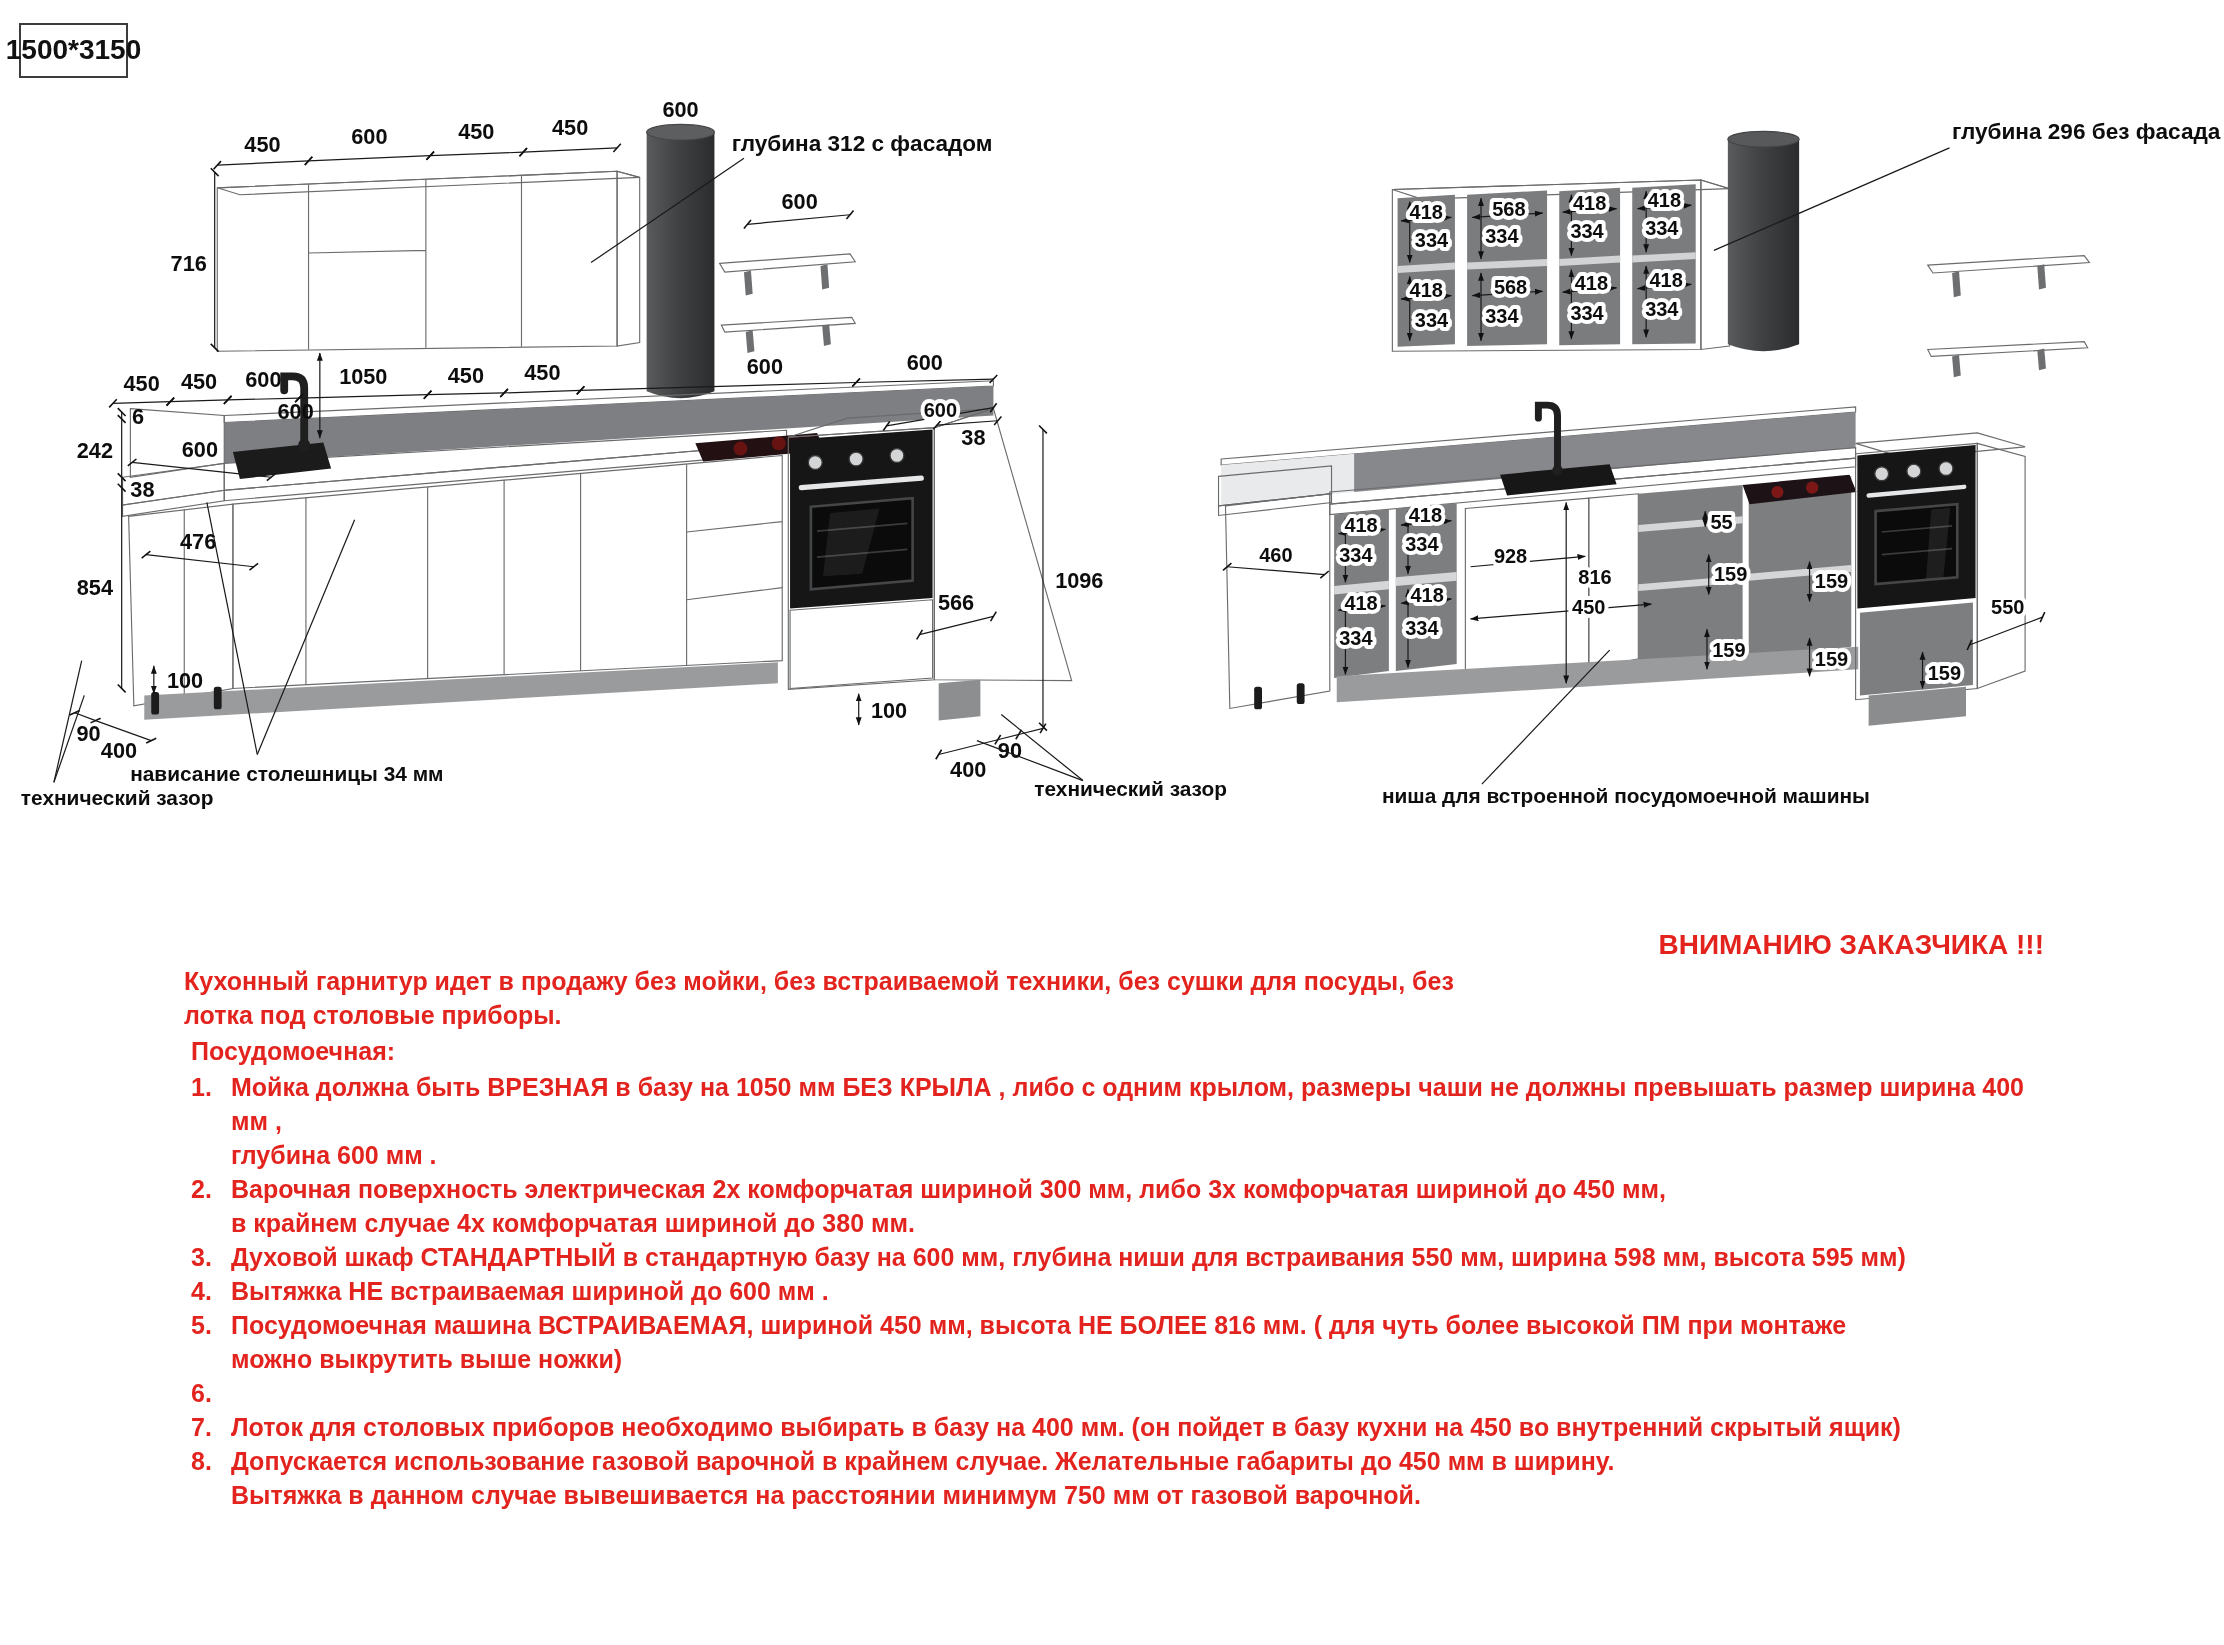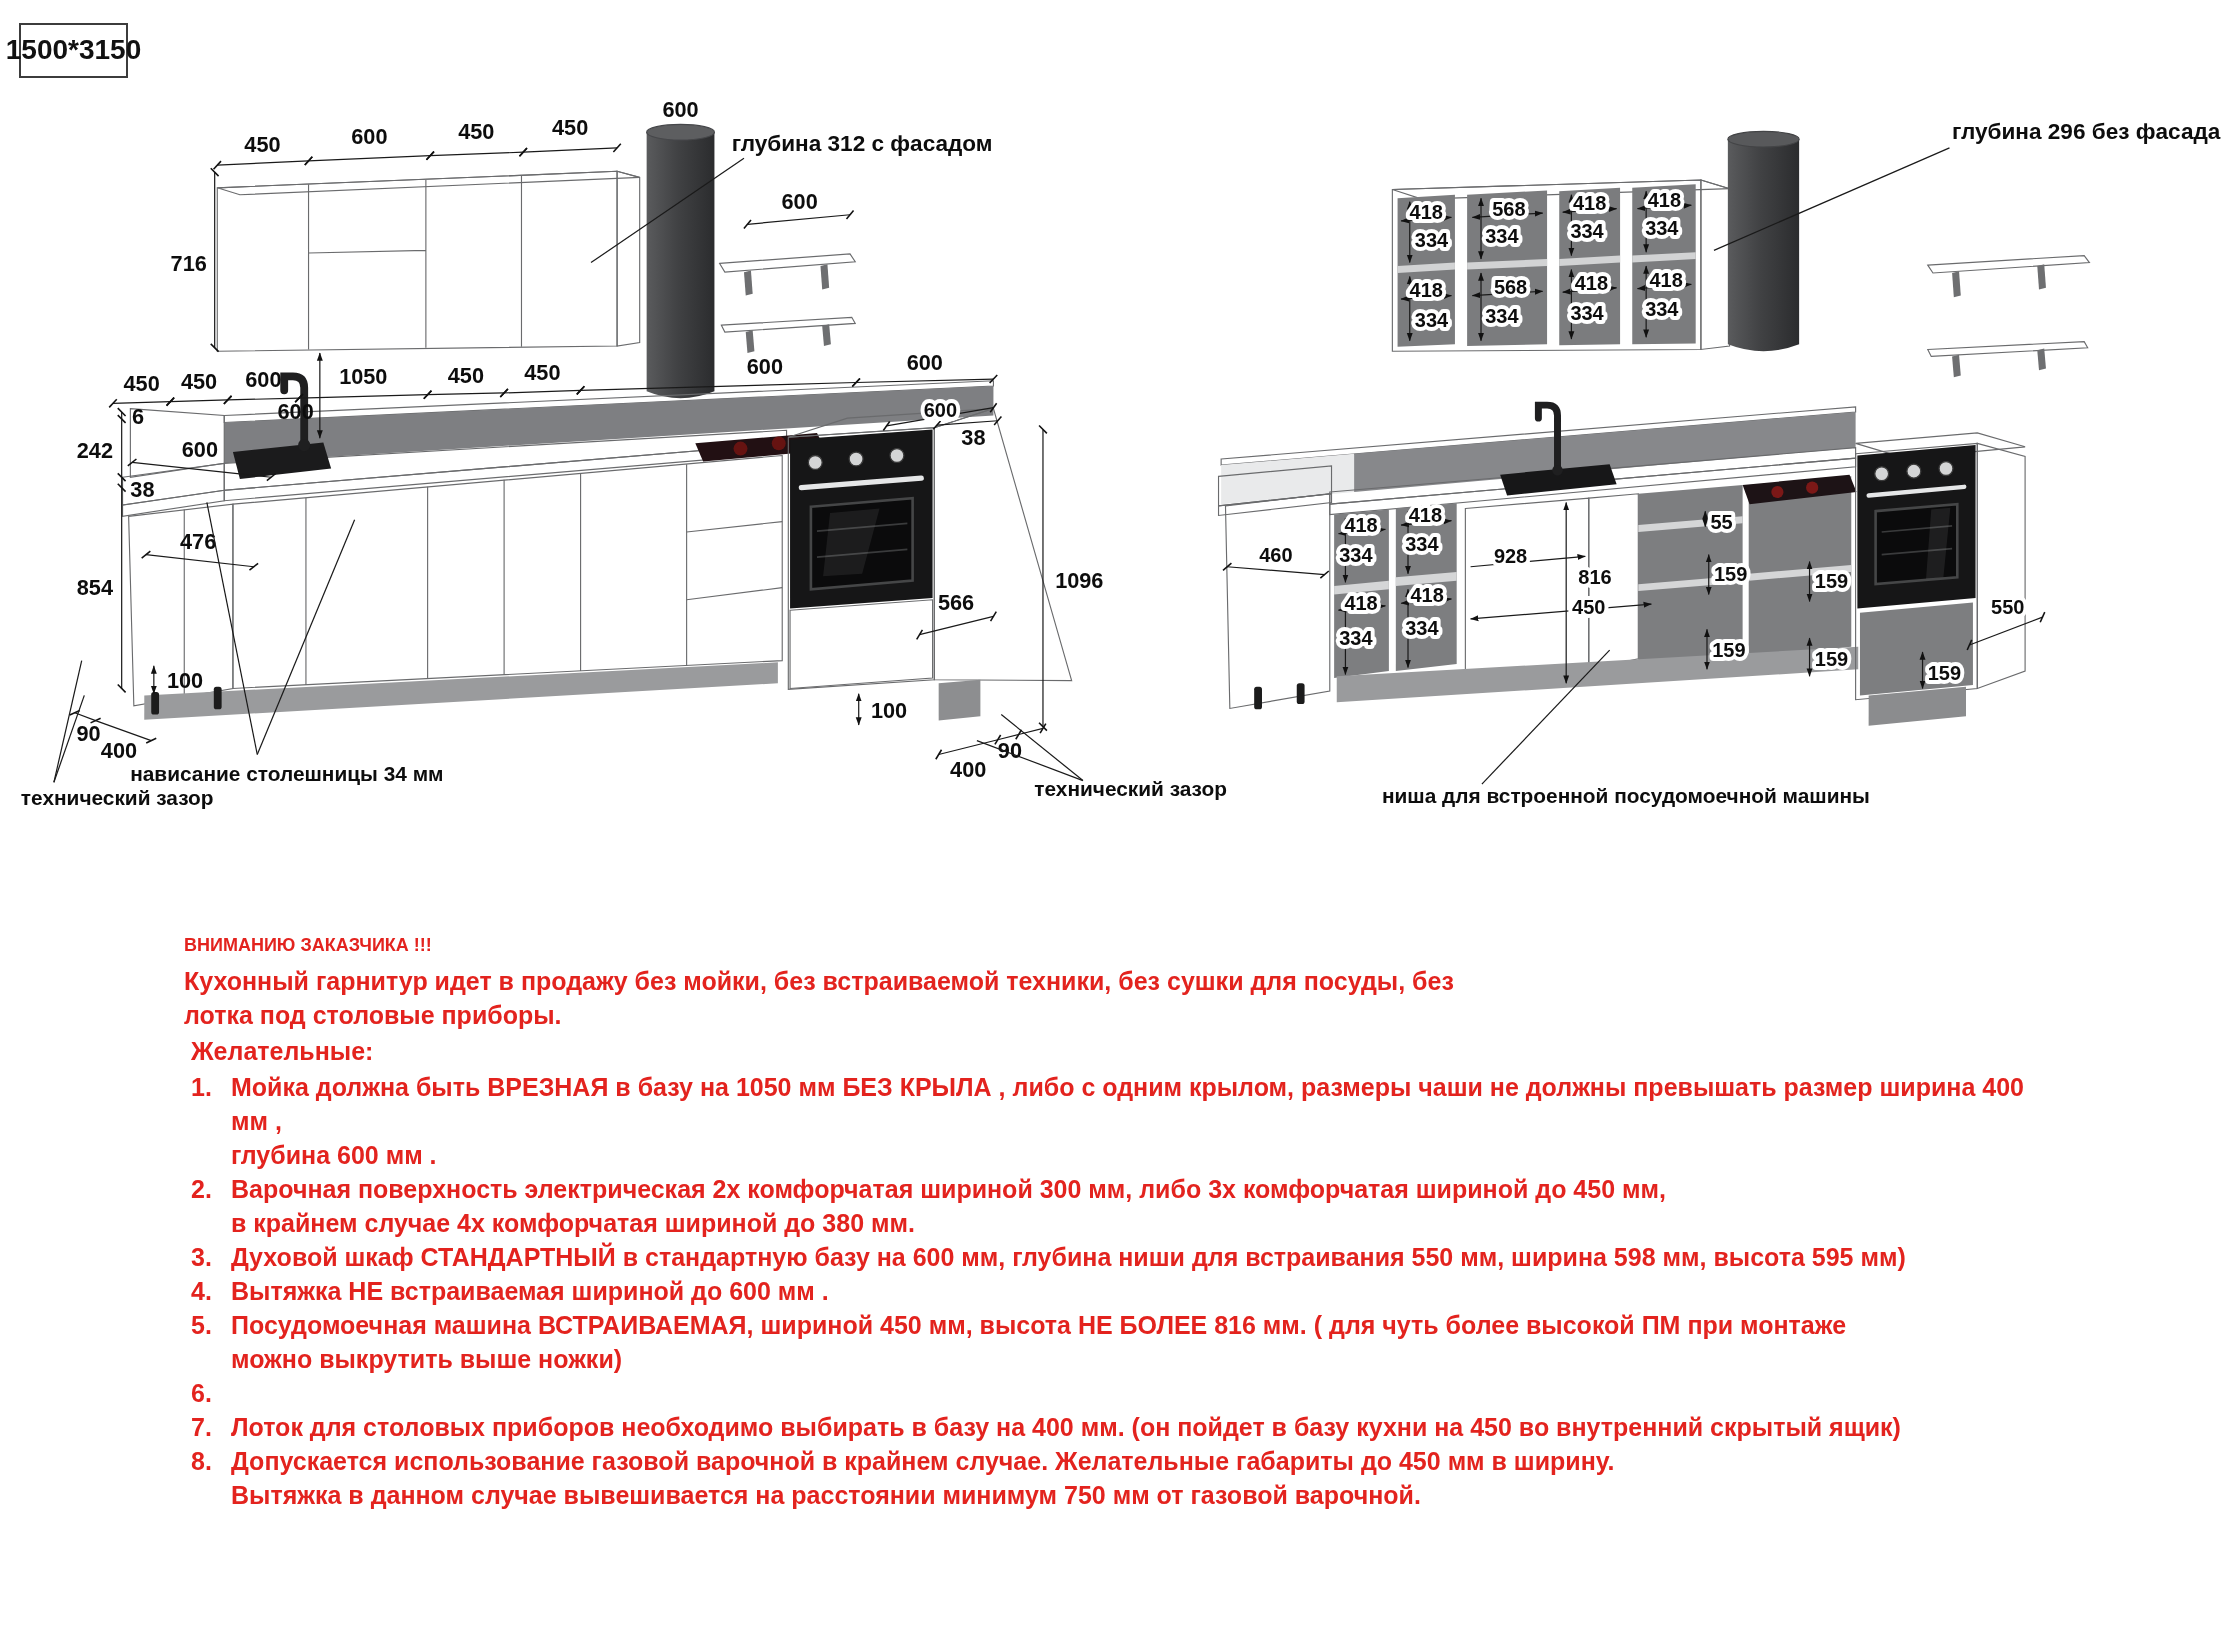--- a/index.html
+++ b/index.html
@@ -12,21 +12,21 @@
   .dim{font-size:25px;font-weight:bold;fill:#0d0d0d;}
   .chip{font-size:23px;font-weight:bold;fill:#0d0d0d;paint-order:stroke;stroke:#fff;stroke-width:9px;stroke-linejoin:round;}
   .lbl{font-size:26px;font-weight:bold;fill:#0d0d0d;}
   .lbl2{font-size:24px;font-weight:bold;fill:#0d0d0d;}
   .dl{stroke:#1a1a1a;stroke-width:1.4;fill:none;}
   .edge{stroke:#6a6b6d;stroke-width:1.3;fill:none;}
   
   #notes{position:absolute;left:184px;top:926px;width:1860px;color:#e3231e;font-weight:bold;font-size:25px;}
   #notes .row{display:flex;line-height:34px;}
   #notes .num{width:40px;flex:none;padding-left:7px;}
-  #notes .hdr{font-size:18px;line-height:38px;}
+  #notes .hdr{margin-left:50px;font-size:28px;line-height:38px;text-align:right;}
   #notes .intro{line-height:34px;}
   #notes .rect{margin-left:7px;line-height:38px;}
 </style>
 </head>
 <body>
 
 <div id="page">
 
   <div id="size-box">
     <span>1500*3150</span>
@@ -384,21 +384,21 @@
 
       <line x1="1705" y1="902" x2="1852" y2="748" class="dl"></line>
       <text class="lbl2" x="1590" y="924">ниша для встроенной посудомоечной машины</text>
     </g>
   </svg>
 
   <div id="notes">
     <div class="hdr">ВНИМАНИЮ ЗАКАЗЧИКА !!!</div>
     <div class="intro">Кухонный гарнитур идет в продажу без мойки, без встраиваемой техники, без сушки для посуды, без</div>
     <div class="intro">лотка под столовые приборы.</div>
-    <div class="rect">Желательные:</div>
+    <div class="rect">Посудомоечная:</div>
 
     <div class="row">
       <span class="num">1.</span>
       <span>Мойка должна быть ВРЕЗНАЯ в базу на 1050 мм БЕЗ КРЫЛА , либо с одним крылом, размеры чаши  не должны превышать размер ширина  400  мм ,</span>
     </div>
     <div class="row">
       <span class="num"></span>
       <span>глубина  600 мм .</span>
     </div>
     <div class="row">

